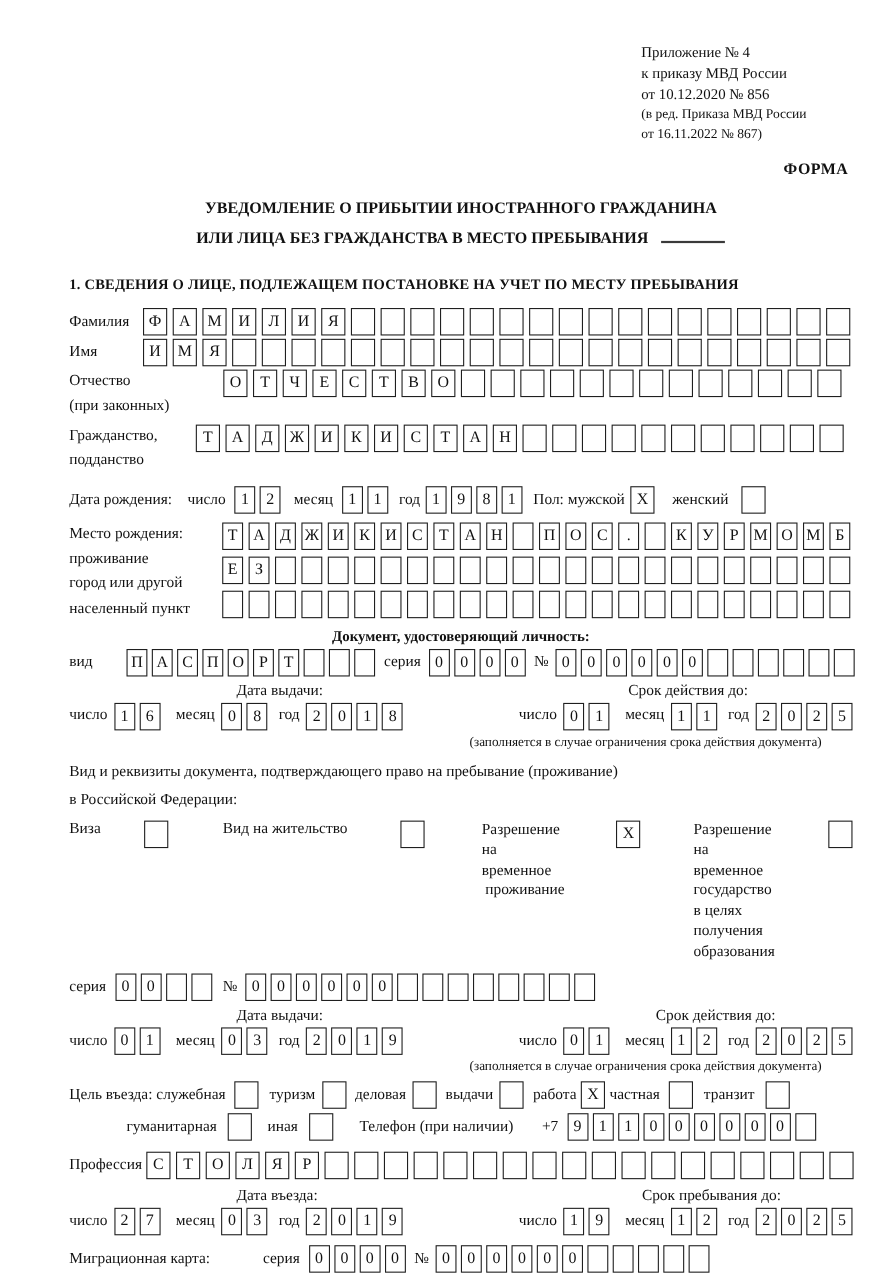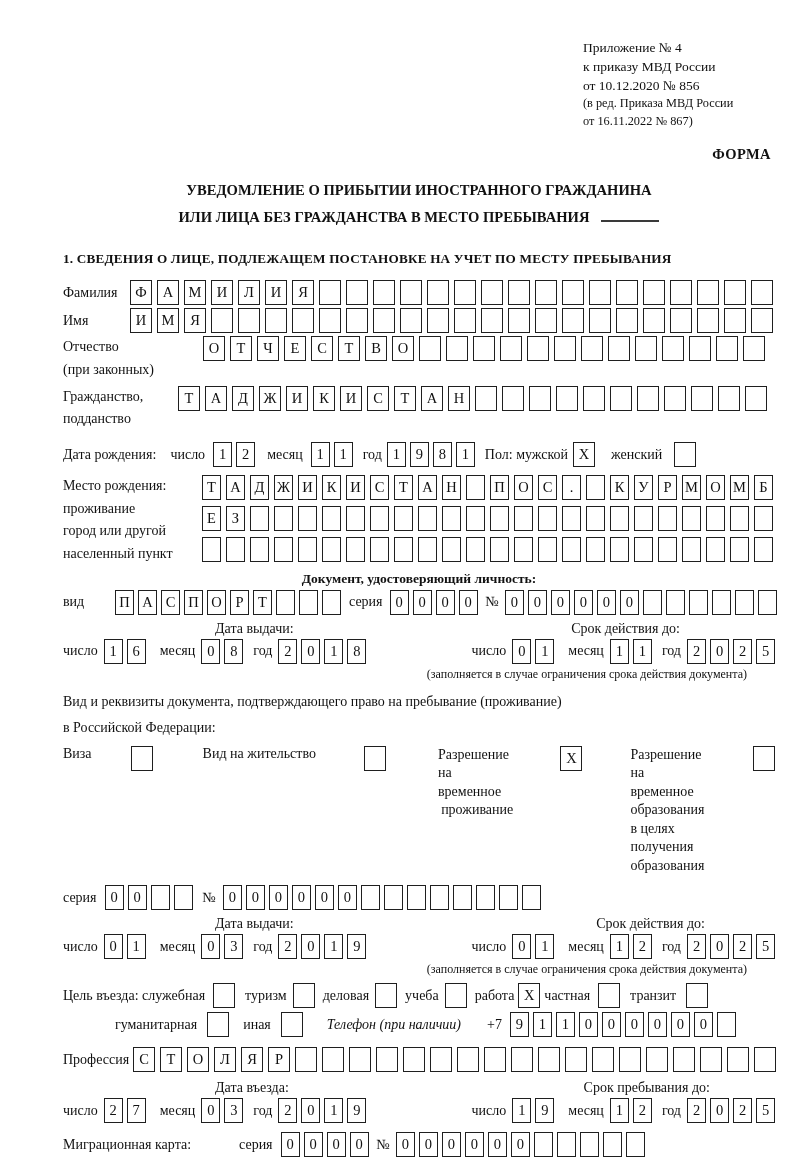--- a/index.html
+++ b/index.html
@@ -393,21 +393,21 @@
     <div class="cell chk" style="margin-left:5px;"></div>
     <span class="lbl" style="margin-left:16px;">Вид на жительство</span>
     <div class="cell chk" style="margin-left:14px;"></div>
     <div class="multi" style="margin-left:18px;">
       <span>Разрешение на временное</span>
       <span>проживание</span>
     </div>
     <div class="cell chk" style="margin-left:10px;">X</div>
     <div class="multi" style="margin-left:14px;">
       <span>Разрешение на временное</span>
-      <span>образования в целях</span>
+      <span>государство в целях</span>
       <span>получения образования</span>
     </div>
     <div class="cell chk" style="margin-left:10px;"></div>
   </div>
 
   <div class="row" style="margin-top:10px;">
     <span class="lbl">серия</span>
     <div class="cells cells-xs" style="margin-left:8px;">
         <div class="cell">0</div>
         <div class="cell">0</div>
@@ -481,36 +481,36 @@
 
   <div class="note" style="text-align:right;margin-top:3px;margin-right:28px;">(заполняется в случае ограничения срока действия документа)</div>
 
   <div class="row" style="margin-top:6px;">
     <span class="lbl">Цель въезда: служебная</span>
     <div class="cell chk" style="margin-left:8px;"></div>
     <span class="lbl" style="margin-left:10px;">туризм</span>
     <div class="cell chk" style="margin-left:6px;"></div>
     <span class="lbl" style="margin-left:8px;">деловая</span>
     <div class="cell chk" style="margin-left:6px;"></div>
-    <span class="lbl" style="margin-left:8px;">учеба</span>
+    <span class="lbl" style="margin-left:8px;">выдачи</span>
     <div class="cell chk" style="margin-left:6px;"></div>
     <span class="lbl" style="margin-left:8px;">работа</span>
     <div class="cell chk" style="margin-left:4px;">X</div>
     <span class="lbl" style="margin-left:4px;">частная</span>
     <div class="cell chk" style="margin-left:8px;"></div>
     <span class="lbl" style="margin-left:10px;">транзит</span>
     <div class="cell chk" style="margin-left:10px;"></div>
   </div>
 
   <div class="row" style="margin-top:4px;">
     <span class="lbl" style="margin-left:52px;">гуманитарная</span>
     <div class="cell chk" style="margin-left:10px;"></div>
     <span class="lbl" style="margin-left:14px;">иная</span>
     <div class="cell chk" style="margin-left:10px;"></div>
-    <span class="lbl" style="margin-left:24px;font-style:italic;">Телефон (при наличии)</span>
+    <span class="lbl" style="margin-left:24px;">Телефон (при наличии)</span>
     <span class="lbl" style="margin-left:26px;">+7</span>
     <div class="cells cells-xs" style="margin-left:8px;">
         <div class="cell">9</div>
         <div class="cell">1</div>
         <div class="cell">1</div>
         <div class="cell">0</div>
         <div class="cell">0</div>
         <div class="cell">0</div>
         <div class="cell">0</div>
         <div class="cell">0</div>

